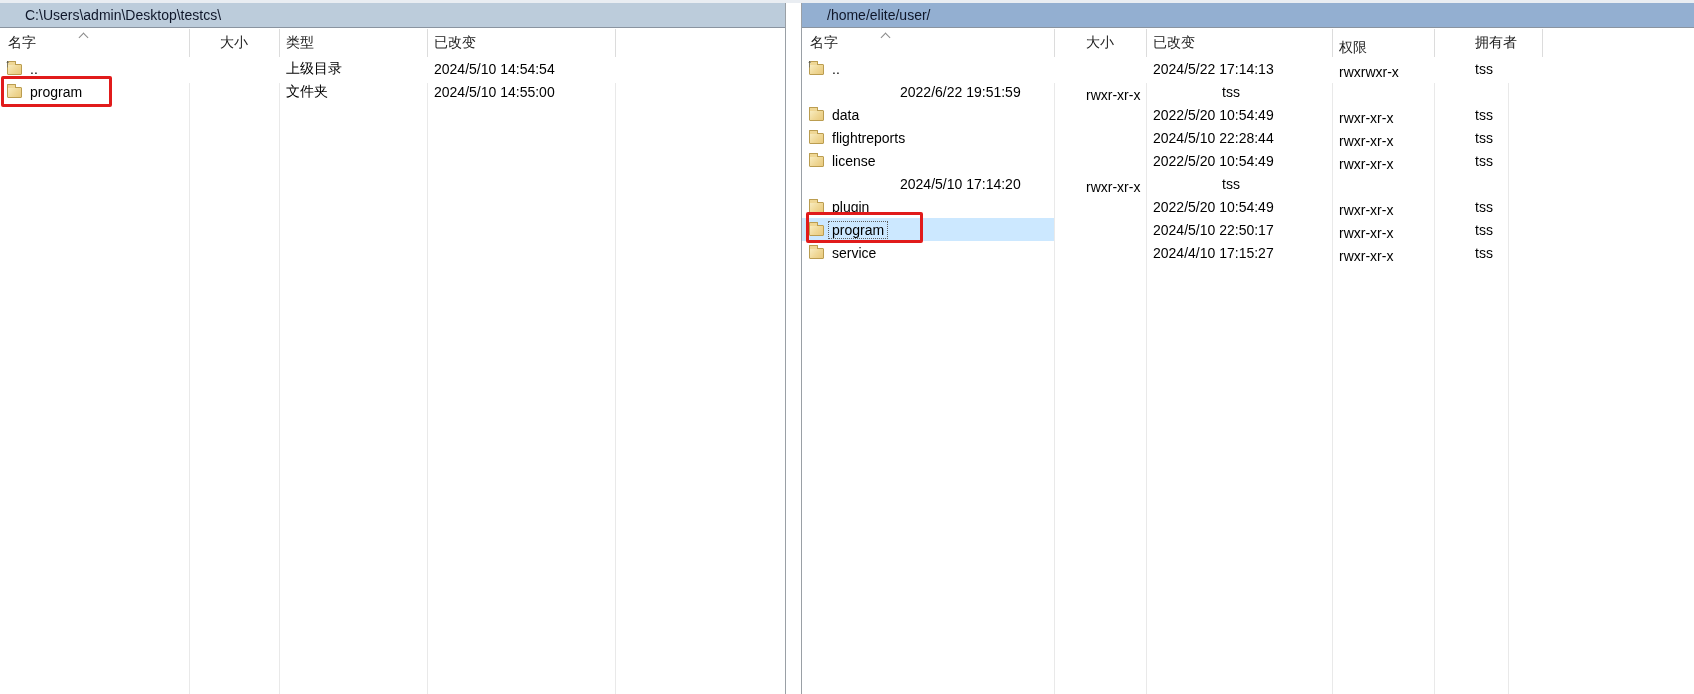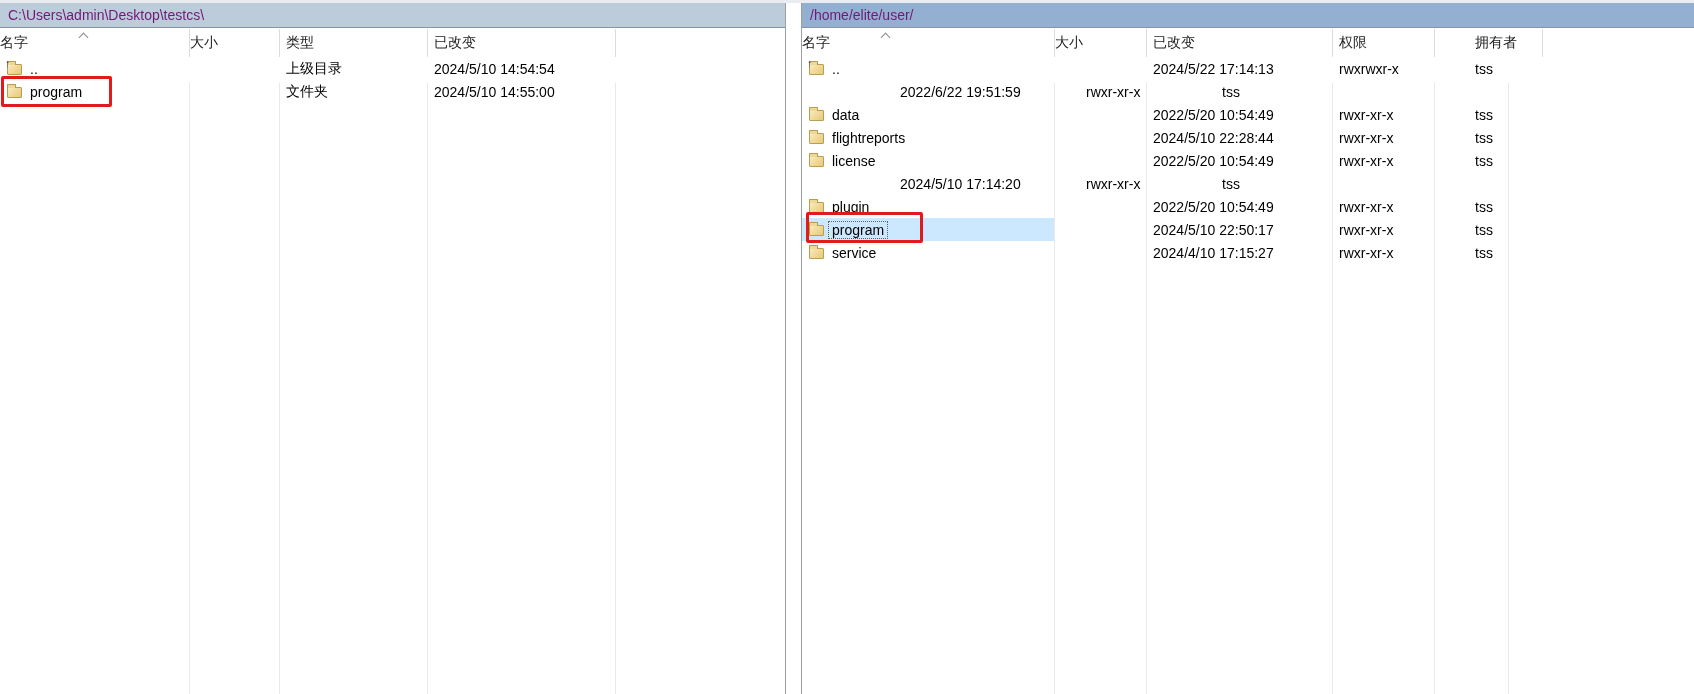--- a/index.html
+++ b/index.html
@@ -6,34 +6,34 @@
   html,body { width:1694px; height:694px; overflow:hidden; }
   body { font-family:"Liberation Sans","DejaVu Sans",sans-serif; background:#fff; }
   .app { position:relative; width:1694px; height:694px; background:#fff; }
 
   .topstrip { position:absolute; left:0; top:0; width:1694px; height:3px; background:#e9edf2; }
 
   .panel { position:absolute; top:3px; bottom:0; background:#fff; }
   .panel.left  { left:0; width:786px; border-right:1px solid #9aa0a6; }
   .panel.right { left:801px; width:907px; border-left:1px solid #9aa0a6; }
 
-  .pathbar { position:relative; height:25px; line-height:25px; padding-left:8px;
-             font-size:14px; color:#701a75; border-bottom:1px solid #8a94a0;
+  .pathbar { position:relative; height:25px; line-height:25px; padding-left:25px;
+             font-size:14px; color:#0f172a; border-bottom:1px solid #8a94a0;
              white-space:nowrap; overflow:hidden; }
   .pathbar.local  { background:#bcccdb; }
   .pathbar.remote { background:#93afd1; }
 
   .lv { position:absolute; left:0; right:0; top:26px; bottom:0; }
 
   .hdr { position:relative; display:flex; height:28px; align-items:center;
          font-size:14px; color:#222; background:#fff; }
   .hcell { height:100%; display:flex; align-items:center; border-right:1px solid #dcdcdc; overflow:hidden; white-space:nowrap; }
   .hcell.filler { flex:1; border-right:none; }
-  .hcell.c-name { position:relative; }
-  .hcell.c-size { justify-content:flex-start; padding-right:1px; }
+  .hcell.c-name { padding-left:8px; position:relative; }
+  .hcell.c-size { justify-content:center; padding-right:1px; }
   .hcell.c-type, .hcell.c-chg, .hcell.c-perm, .hcell.c-own { padding-left:6px; }
 
   .caret { position:absolute; left:80px; top:5px; width:7px; height:7px;
            border-left:1px solid #8a8a8a; border-top:1px solid #8a8a8a;
            transform:rotate(45deg); }
 
   .rows { position:relative; }
   .row { display:flex; height:23px; align-items:center; font-size:14px; color:#000; }
   .cell { height:100%; display:flex; align-items:center; overflow:hidden; white-space:nowrap; }
   .cell.filler { flex:1; }
@@ -45,21 +45,21 @@
   .fname.focus { outline:1px dotted #5f5f5f; }
 
   
   .panel.left  .c-name { width:190px; }
   .panel.left  .c-size { width:90px; }
   .panel.left  .c-type { width:148px; }
   .panel.left  .c-chg  { width:188px; }
   .panel.right .c-name { width:253px; }
   .panel.right .c-size { width:92px; }
   .panel.right .c-chg  { width:186px; }
-  .panel.right .c-perm { width:102px; }
+  .panel.right .c-perm { width:102px;align-items:flex-end; }
   .panel.right .c-own  { width:74px;margin-left:34px; }
 
   
   .gl { position:absolute; top:54px; bottom:0; width:1px; background:#e9e9e9; }
 
   
   .ficon { position:relative; width:15px; height:11px; flex:0 0 15px;
            background:linear-gradient(135deg,#f8ecc0 0%,#efd795 55%,#e8c97c 100%);
            border:1px solid #bb9d50; border-radius:1px; margin-top:1px; }
   .ficon::before { content:""; position:absolute; left:-1px; top:-4px; width:7px; height:3px;

